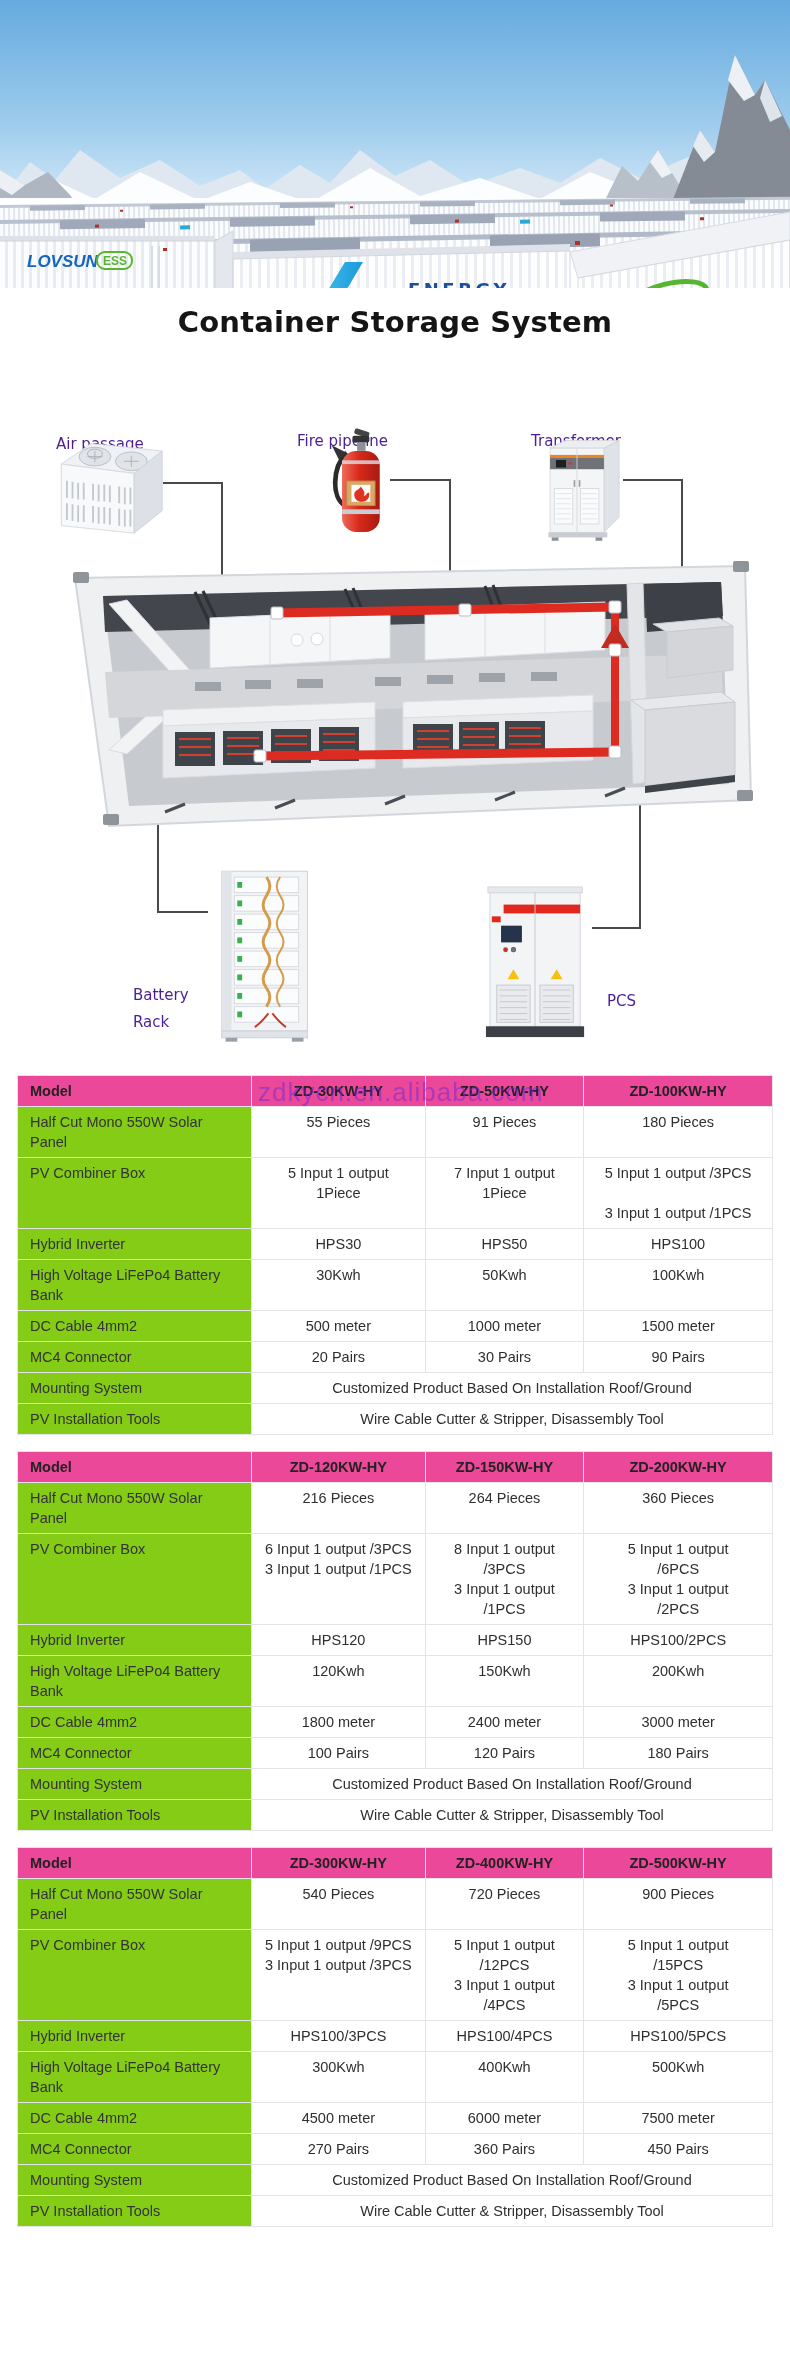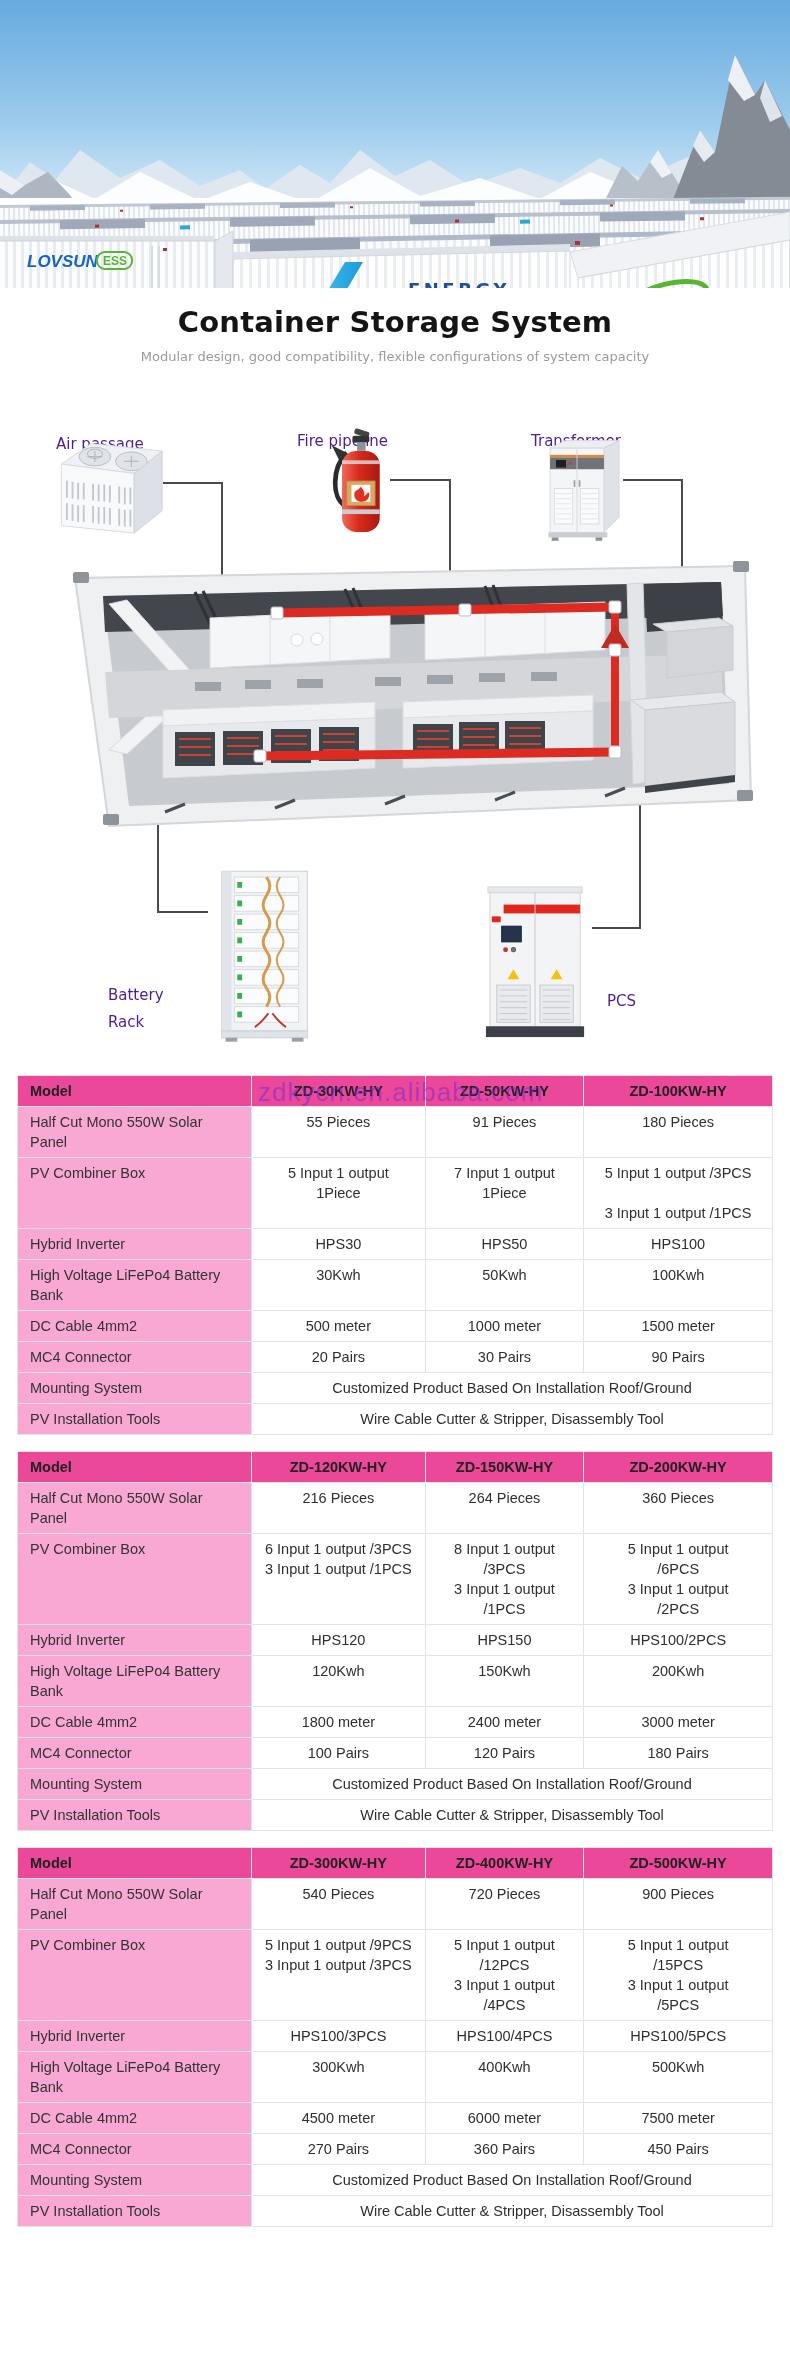--- a/index.html
+++ b/index.html
@@ -18,21 +18,21 @@
   .dg-icon{position:absolute;}
   .overlay{position:absolute;left:0;top:0;pointer-events:none;}
   
   .tables-wrap{position:relative;width:790px;}
   table.spec{width:756px;margin:0 auto;border-collapse:collapse;table-layout:fixed;
              font-size:14.5px;color:#2f2f2f;}
   table.spec.gap{margin-top:16px;}
   .spec th,.spec td{border:1px solid #e2e4e8;padding:5px 12px;line-height:20px;vertical-align:top;}
   .spec thead th{background:#ec4899;font-weight:700;color:#222;text-align:center;}
   .spec thead th.lbl{text-align:left;}
-  .spec tbody th.lbl{background:#f9a8d4;font-weight:400;text-align:left;color:#333;}
+  .spec tbody th.lbl{background:#84cc16;font-weight:400;text-align:left;color:#333;}
   .spec td{text-align:center;white-space:pre-line;}
   .spec td.span{text-align:center;}
   .first-table{margin-top:14px;}
   .watermark{position:absolute;left:258px;top:2px;font-size:26px;color:#6d28d9;opacity:.5;
              letter-spacing:1px;font-family:"Liberation Sans",sans-serif;}
 </style>
 </head>
 <body>
 
 <div class="page">
@@ -170,21 +170,20 @@
           <text x="408" y="296">ENERGY</text>
           <text x="408" y="319">STORAGE</text>
           <text x="408" y="342">SYSTEM</text>
         </g>
       </g>
     </svg>
   </div>
 
   <div class="title-block">
     <h1 class="page-title">Container Storage System</h1>
-    <p class="page-subtitle">Modular design, good compatibility, flexible configurations of system capacity</p>
   </div>
 
   <div class="diagram">
 
     <svg class="overlay" width="790" height="675" viewBox="0 0 790 675">
       <g stroke="#4a4a4a" stroke-width="2" fill="none">
         <path d="M163,83 H222 V270"></path>
         <path d="M390,80 H450 V210"></path>
         <path d="M623,80 H682 V240"></path>
         <path d="M158,362 V512 H208"></path>
@@ -432,21 +431,21 @@
         <rect x="17" y="104" width="34" height="38"></rect>
           <rect x="61" y="104" width="34" height="38"></rect>
       </g>
       <g stroke="#c6cad0">
         <path d="M20,109 h28 M20,115 h28 M20,121 h28 M20,127 h28 M20,133 h28 M20,139 h28"></path>
         <path d="M64,109 h28 M64,115 h28 M64,121 h28 M64,127 h28 M64,133 h28 M64,139 h28"></path>
       </g>
       <rect x="6" y="146" width="100" height="11" fill="#3c4046"></rect>
     </svg>
 
-    <div class="dg-label" style="left:108px;top:550px;line-height:27px;">
+    <div class="dg-label" style="left:133px;top:550px;line-height:27px;">
       <div>Battery</div>
       <div>Rack</div>
     </div>
     <div class="dg-label" style="left:607px;top:560px;">PCS</div>
   </div>
 
   <div class="tables-wrap">
     <div class="watermark">zdkycn.en.alibaba.com</div>
     <table class="spec first-table">
       <colgroup>

